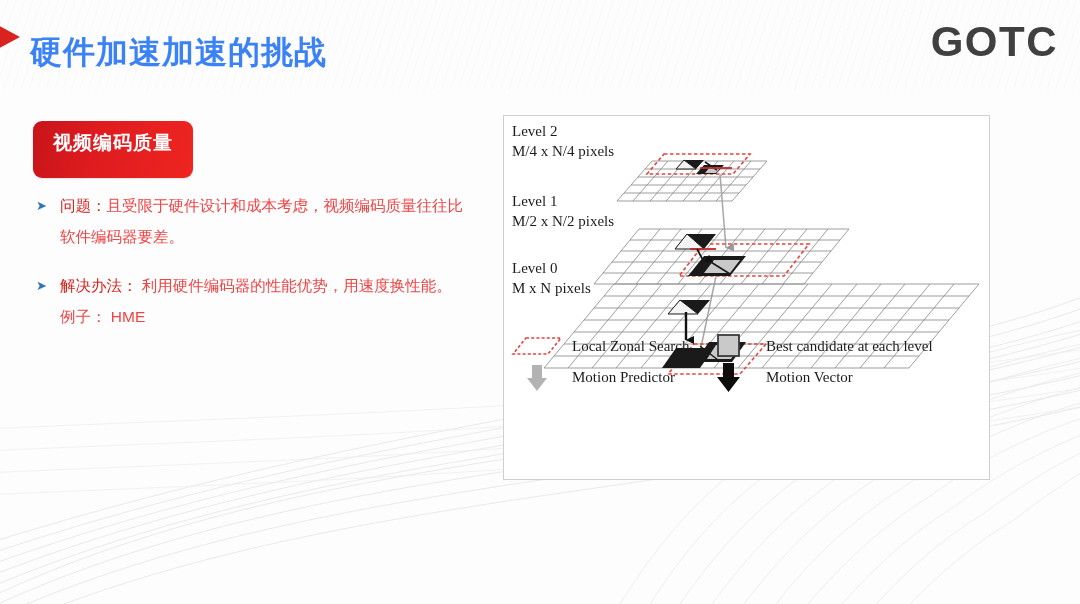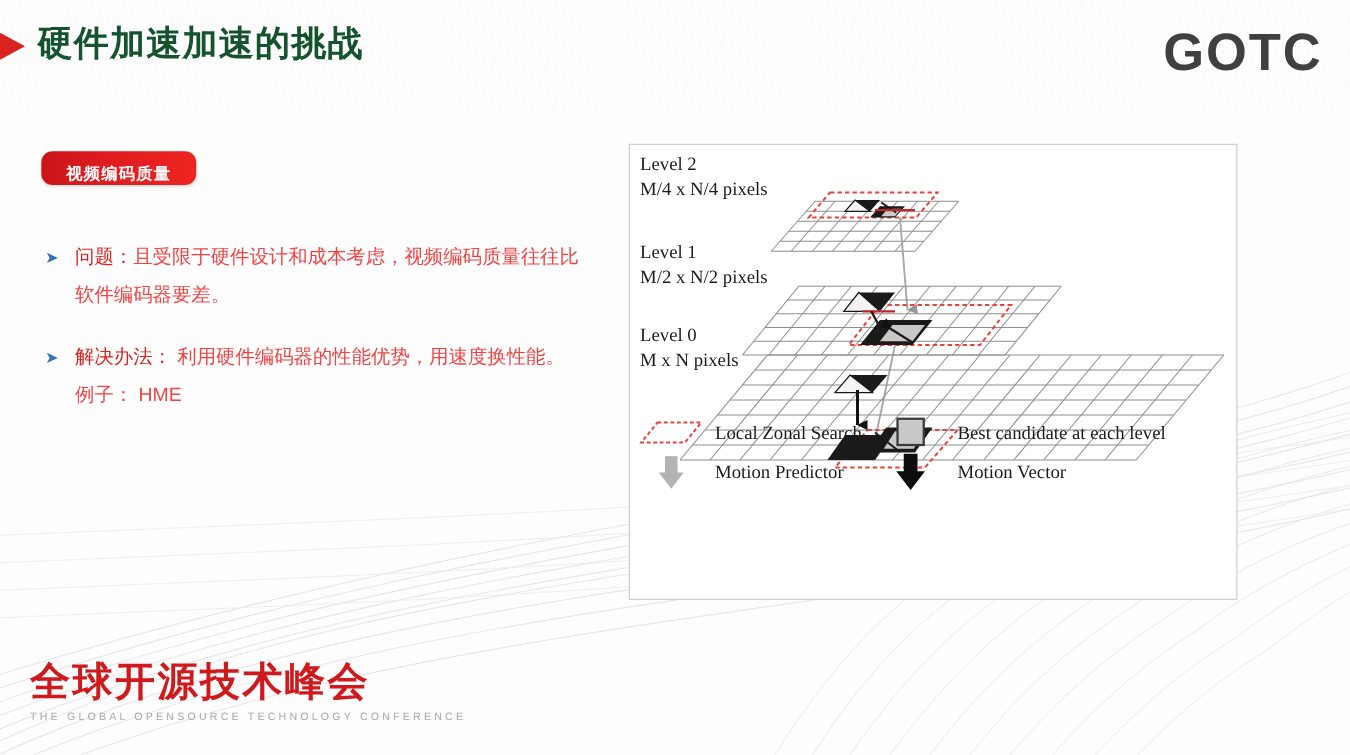--- a/index.html
+++ b/index.html
@@ -42,44 +42,44 @@
     width: 1080px; height: 56px;
   }
   .title-marker {
     position: absolute; left: -8px; top: 14px;
     width: 0; height: 0;
     border-top: 15px solid transparent;
     border-bottom: 15px solid transparent;
     border-left: 28px solid #d9231f;
   }
   .title-text {
-    position: absolute; left: 30px; top: 8px;
-    font-size: 28px;
+    position: absolute; left: 30px; top: 23px;
+    font-size: 32px;
     font-weight: bold;
-    color: #14532d;
+    color: #3b82f6;
     letter-spacing: 1px;
     white-space: nowrap;
   }
   .brand-logo {
     position: absolute; right: 22px; top: 10px;
     font-size: 42px;
     font-weight: bold;
     color: #404040;
     letter-spacing: 1.5px;
     font-family: "Liberation Sans", "DejaVu Sans", sans-serif;
   }
 
   
   .badge {
     position: absolute; left: 33px; top: 121px;
-    padding: 9px 20px 0 20px;
+    padding: 9px 20px 22px 20px;
     border-radius: 9px;
     background: linear-gradient(100deg, #c7151a 0%, #df1b1f 38%, #ee2520 100%);
     color: #ffffff;
-    font-size: 13px;
+    font-size: 19px;
     font-weight: bold;
     letter-spacing: 1px;
     box-shadow: 0 1px 2px rgba(0,0,0,.12);
     white-space: nowrap;
   }
 
   .bullets {
     position: absolute; left: 36px; top: 190px;
     width: 430px;
   }
@@ -324,18 +324,14 @@
         <g font-family="'Liberation Serif','DejaVu Serif',serif" font-size="15" fill="#1b1b1b">
           <text x="68" y="235">Local Zonal Search</text>
           <text x="68" y="266">Motion Predictor</text>
           <text x="262" y="235">Best candidate at each level</text>
           <text x="262" y="266">Motion Vector</text>
         </g>
       </g>
     </svg>
   </div>
 
-  <div class="footer">
-    <div class="footer-cn">全球开源技术峰会</div>
-    <div class="footer-en">THE GLOBAL OPENSOURCE TECHNOLOGY CONFERENCE</div>
-  </div>
 
 </div>
 
 </body></html>

